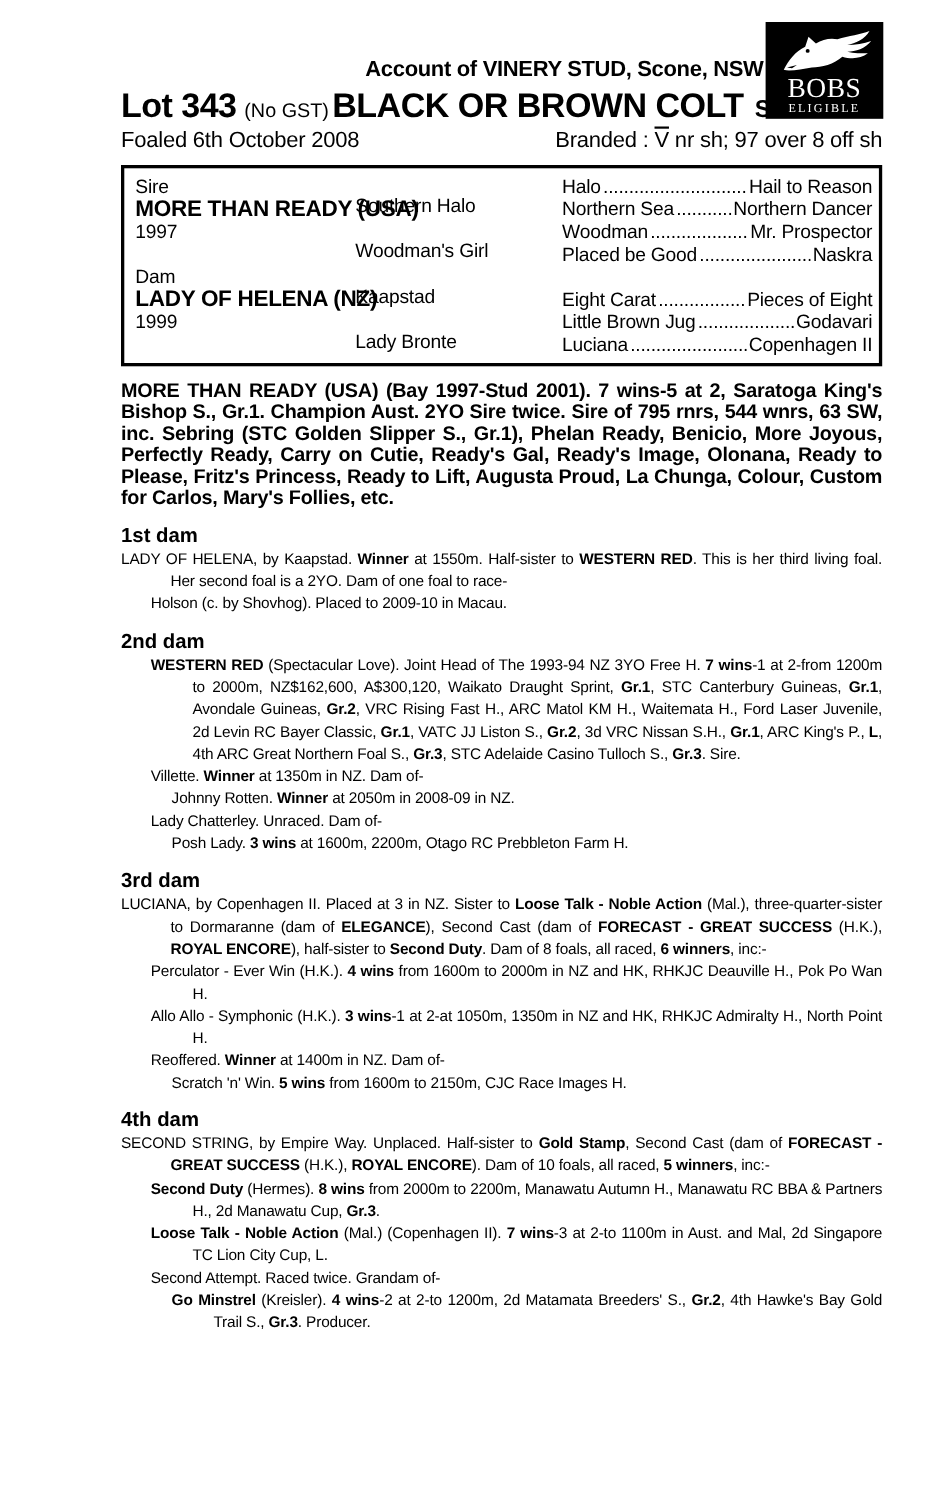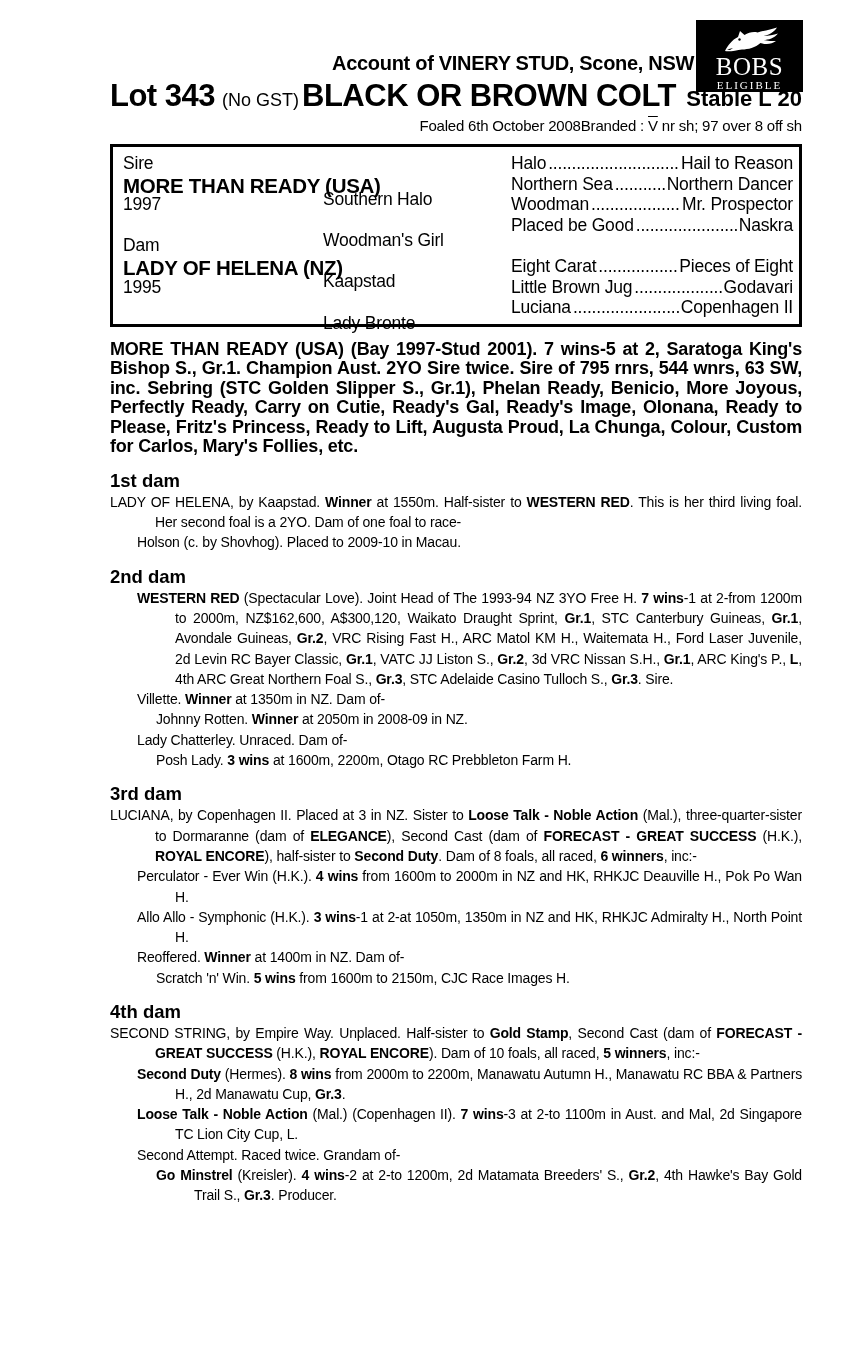--- a/index.html
+++ b/index.html
@@ -7,21 +7,21 @@
     width:860px; height:1356px;
     background:#ffffff; color:#000000;
     font-family:"Liberation Sans", sans-serif;
     overflow:hidden; position:relative;
   }
   .page { position:relative; padding:16px 58px 0 110px; }
 
   
   .logo {
     position:absolute; top:20px; right:57px;
-    width:107px; height:72px; background:#000;
+    width:107px; height:88px; background:#000;
     display:flex; flex-direction:column; align-items:center; justify-content:flex-start;
     padding:0; box-sizing:border-box;
   }
   .logo svg { margin-top:6px; }
   .logo-bobs {
     font-family:"Liberation Serif", serif; color:#fff;
     font-size:25px; letter-spacing:0.5px; line-height:24px; margin-top:1px;
   }
   .logo-elig {
     font-family:"Liberation Serif", serif; color:#fff;
@@ -31,29 +31,29 @@
   
   .account {
     margin-top:36px; text-align:right;
     font-weight:bold; font-size:20px; letter-spacing:-0.3px;
   }
   .lot-row { display:flex; align-items:baseline; margin-top:3px; white-space:nowrap; }
   .lot { font-size:31px; font-weight:bold; letter-spacing:-0.5px; }
   .gst { font-size:18px; margin-left:7px; }
   .colt-title { font-size:31px; font-weight:bold; letter-spacing:-0.5px; margin-left:3px; }
   .stable { margin-left:auto; font-size:22px; font-weight:bold; }
-  .foal-row { display:flex; justify-content:flex-end; font-size:15px; margin-top:3px; letter-spacing:-0.2px; }
+  .foal-row { display:flex; justify-content:space-between; font-size:20px; margin-top:3px; letter-spacing:-0.2px; }
   .brand-v { text-decoration:overline; font-weight:normal; }
 
   
   .ped-table {
     border:3px solid #000; margin-top:10px;
     padding:6px 6px 6px 10px; font-size:17.5px; letter-spacing:-0.2px;
   }
-  .prow { display:flex; align-items:flex-start; height:20.6px; white-space:nowrap; }
+  .prow { display:flex; align-items:center; height:20.6px; white-space:nowrap; }
   .c1 { width:200px; flex:none; }
   .c1.pname { font-size:20.5px; font-weight:bold; letter-spacing:-0.3px; }
   .c2 { width:188px; flex:none;margin-top:36px; }
   .c3 { flex:1; display:flex; align-items:baseline; min-width:0; }
   .c3l { flex:none; }
   .dots { flex:1; overflow:hidden; white-space:nowrap; margin:0 2px; }
   .dots::before { content:"........................................................................................................"; }
   .c3r { flex:none; }
 
   
@@ -141,21 +141,21 @@
       <div class="prow">
         <span class="c1 pname">LADY OF HELENA (NZ)</span>
         <span class="c2"></span>
         <span class="c3">
           <span class="c3l">Eight Carat</span>
           <span class="dots"></span>
           <span class="c3r">Pieces of Eight</span>
         </span>
       </div>
       <div class="prow">
-        <span class="c1">1995</span>
+        <span class="c1">1999</span>
         <span class="c2">Lady Bronte</span>
         <span class="c3">
           <span class="c3l">Little Brown Jug</span>
           <span class="dots"></span>
           <span class="c3r">Godavari</span>
         </span>
       </div>
       <div class="prow">
         <span class="c1"></span>
         <span class="c2"></span>

